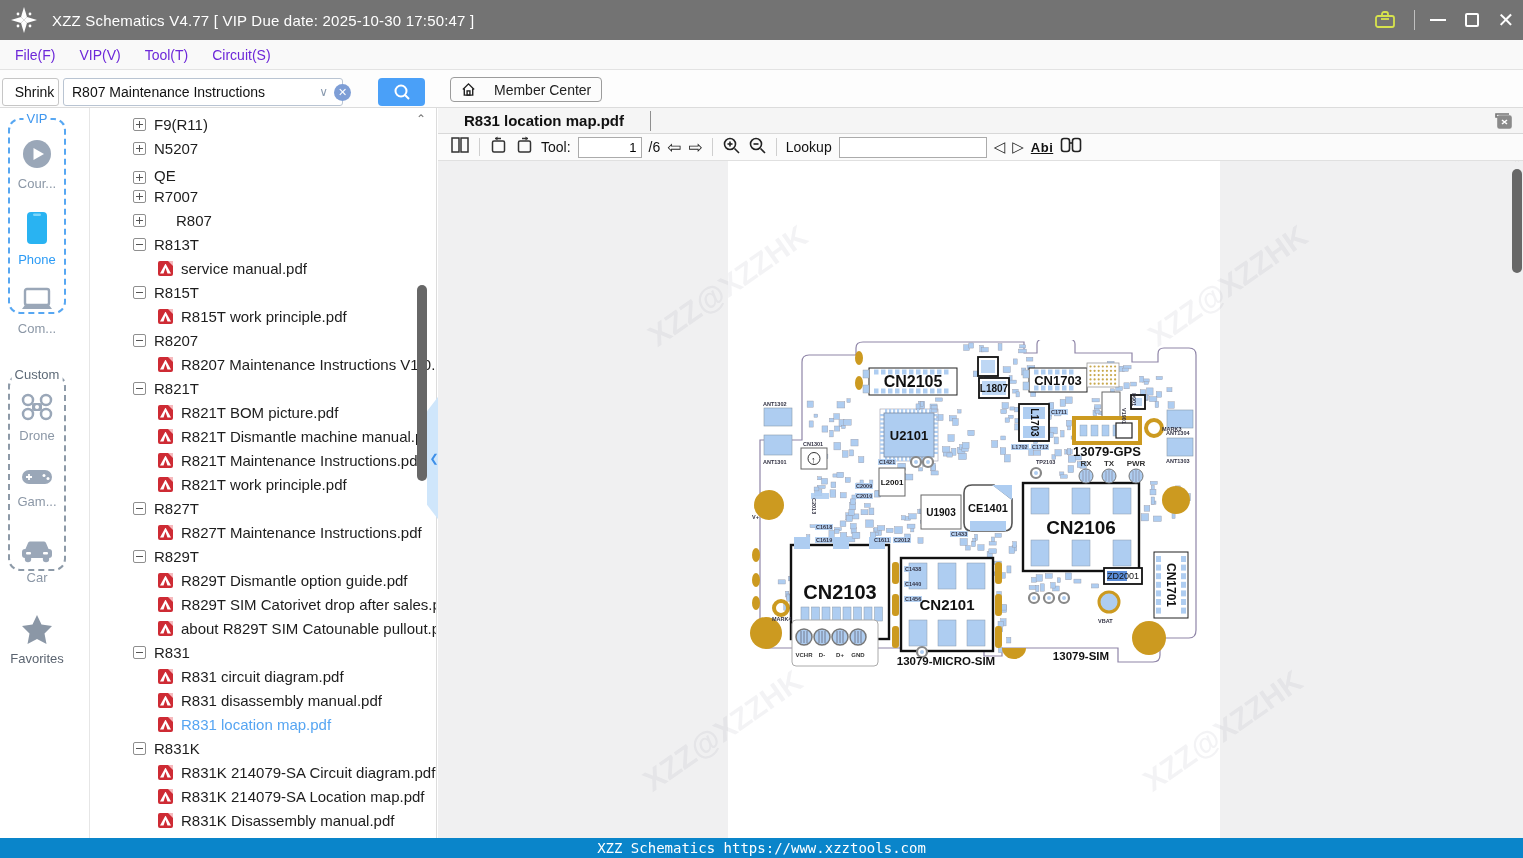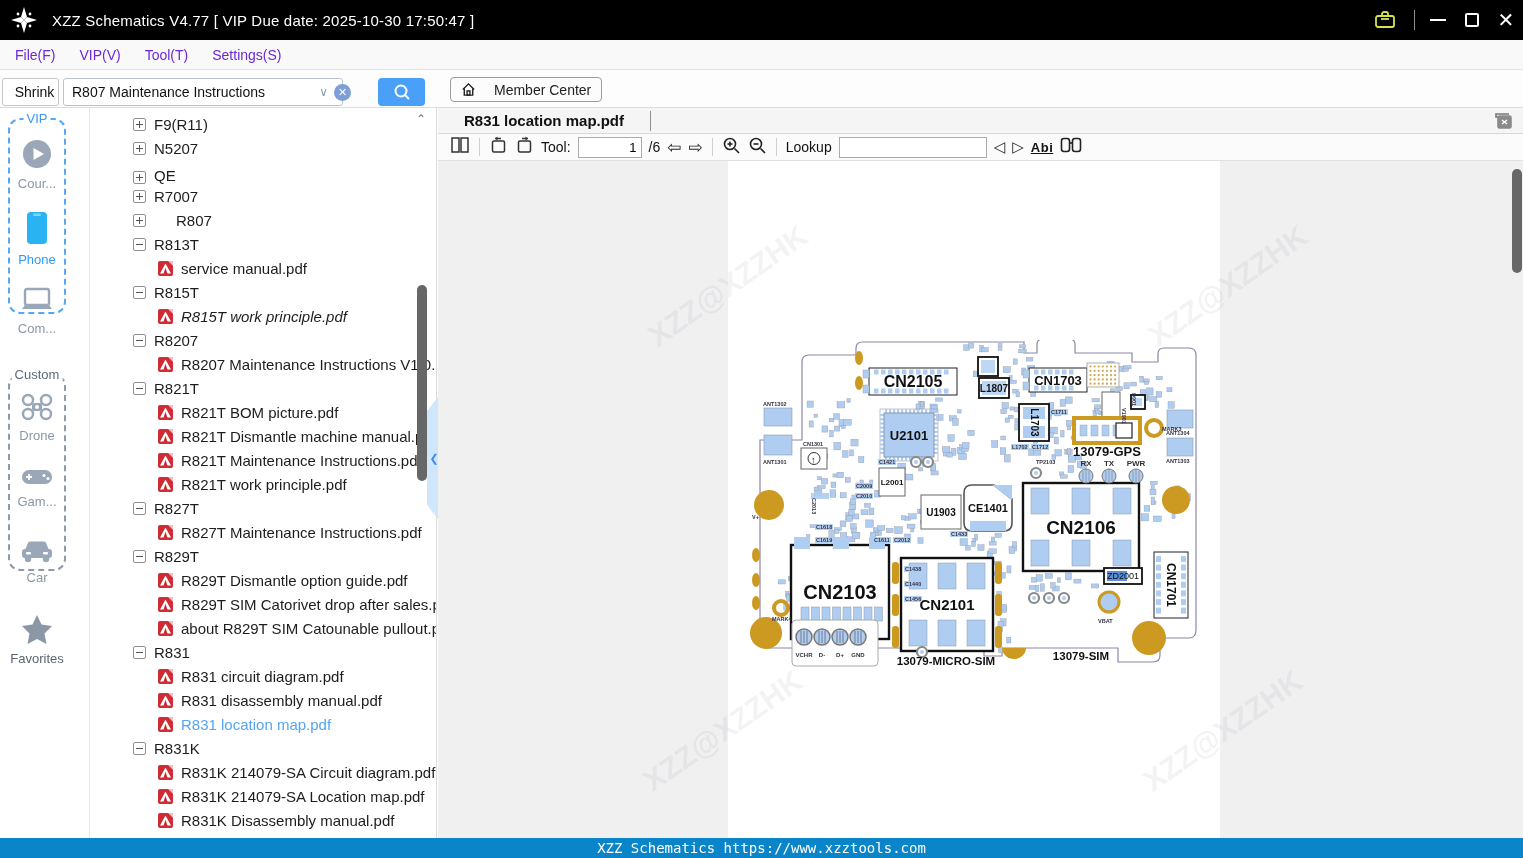--- a/index.html
+++ b/index.html
@@ -1,20 +1,20 @@
 <!DOCTYPE html>
 <html><head>
 <meta charset="utf-8">
 <style>
   * { margin:0; padding:0; box-sizing:border-box; }
   html,body { width:1523px; height:858px; overflow:hidden; background:#fff;
     font-family:"Liberation Sans", sans-serif; }
 
   
-  #titlebar { position:absolute; left:0; top:0; width:1523px; height:40px; background:#000000;
+  #titlebar { position:absolute; left:0; top:0; width:1523px; height:40px; background:#737373;
     display:flex; align-items:center; color:#fff; }
   #app-icon { width:30px; height:30px; margin-left:9px; }
   #title-text { margin-left:13px; font-size:15px; letter-spacing:.2px; }
   #win-controls { position:absolute; right:0; top:0; height:40px; display:flex; align-items:center; }
   .winbtn { width:34px; height:40px; display:flex; align-items:center; justify-content:center; cursor:pointer; }
   #vip-case { margin-right:6px; }
   #win-sep { width:1px; height:20px; background:rgba(255,255,255,.55); margin:0 6px; }
   #min-glyph { width:16px; height:2px; background:#fff; }
   #max-glyph { width:14px; height:14px; border:2px solid #fff; border-radius:2px; }
   #close-glyph { font-size:20px; line-height:20px; color:#fff; font-weight:400; }
@@ -150,21 +150,21 @@
     <div class="winbtn">
         <span id="close-glyph">✕</span>
       </div>
   </div>
 </div>
 
 <div id="menubar">
     <span class="menu-item">File(F)</span>
     <span class="menu-item">VIP(V)</span>
     <span class="menu-item">Tool(T)</span>
-    <span class="menu-item">Settings(S)</span>
+    <span class="menu-item">Circuit(S)</span>
   </div>
 
 <div id="searchrow">
   <button id="shrink-btn">Shrink</button>
   <div id="search-combo">
     <input id="search-input" value="R807 Maintenance Instructions" style="">
     <span id="combo-chevron">∨</span>
     <span id="combo-clear">✕</span>
   </div>
   <button id="search-btn">
@@ -261,21 +261,21 @@
         <span class="tree-label">R813T</span>
       </div>
       <div class="tree-row" style="top: 148px; left: 68px;">
         <span class="pdf-ico"></span>
         <span class="tree-label">service manual.pdf</span>
       </div>
       <div class="tree-row" style="top: 172px; left: 43px;">
         <span class="exp-icon"></span>
         <span class="tree-label">R815T</span>
       </div>
-      <div class="tree-row" style="top: 196px; left: 68px; font-style: italic;">
+      <div class="tree-row" style="top: 196px; left: 68px;">
         <span class="pdf-ico"></span>
         <span class="tree-label">R815T work principle.pdf</span>
       </div>
       <div class="tree-row" style="top: 220px; left: 43px;">
         <span class="exp-icon"></span>
         <span class="tree-label">R8207</span>
       </div>
       <div class="tree-row" style="top: 244px; left: 68px;">
         <span class="pdf-ico"></span>
         <span class="tree-label">R8207 Maintenance Instructions V1.0.pdf</span>

